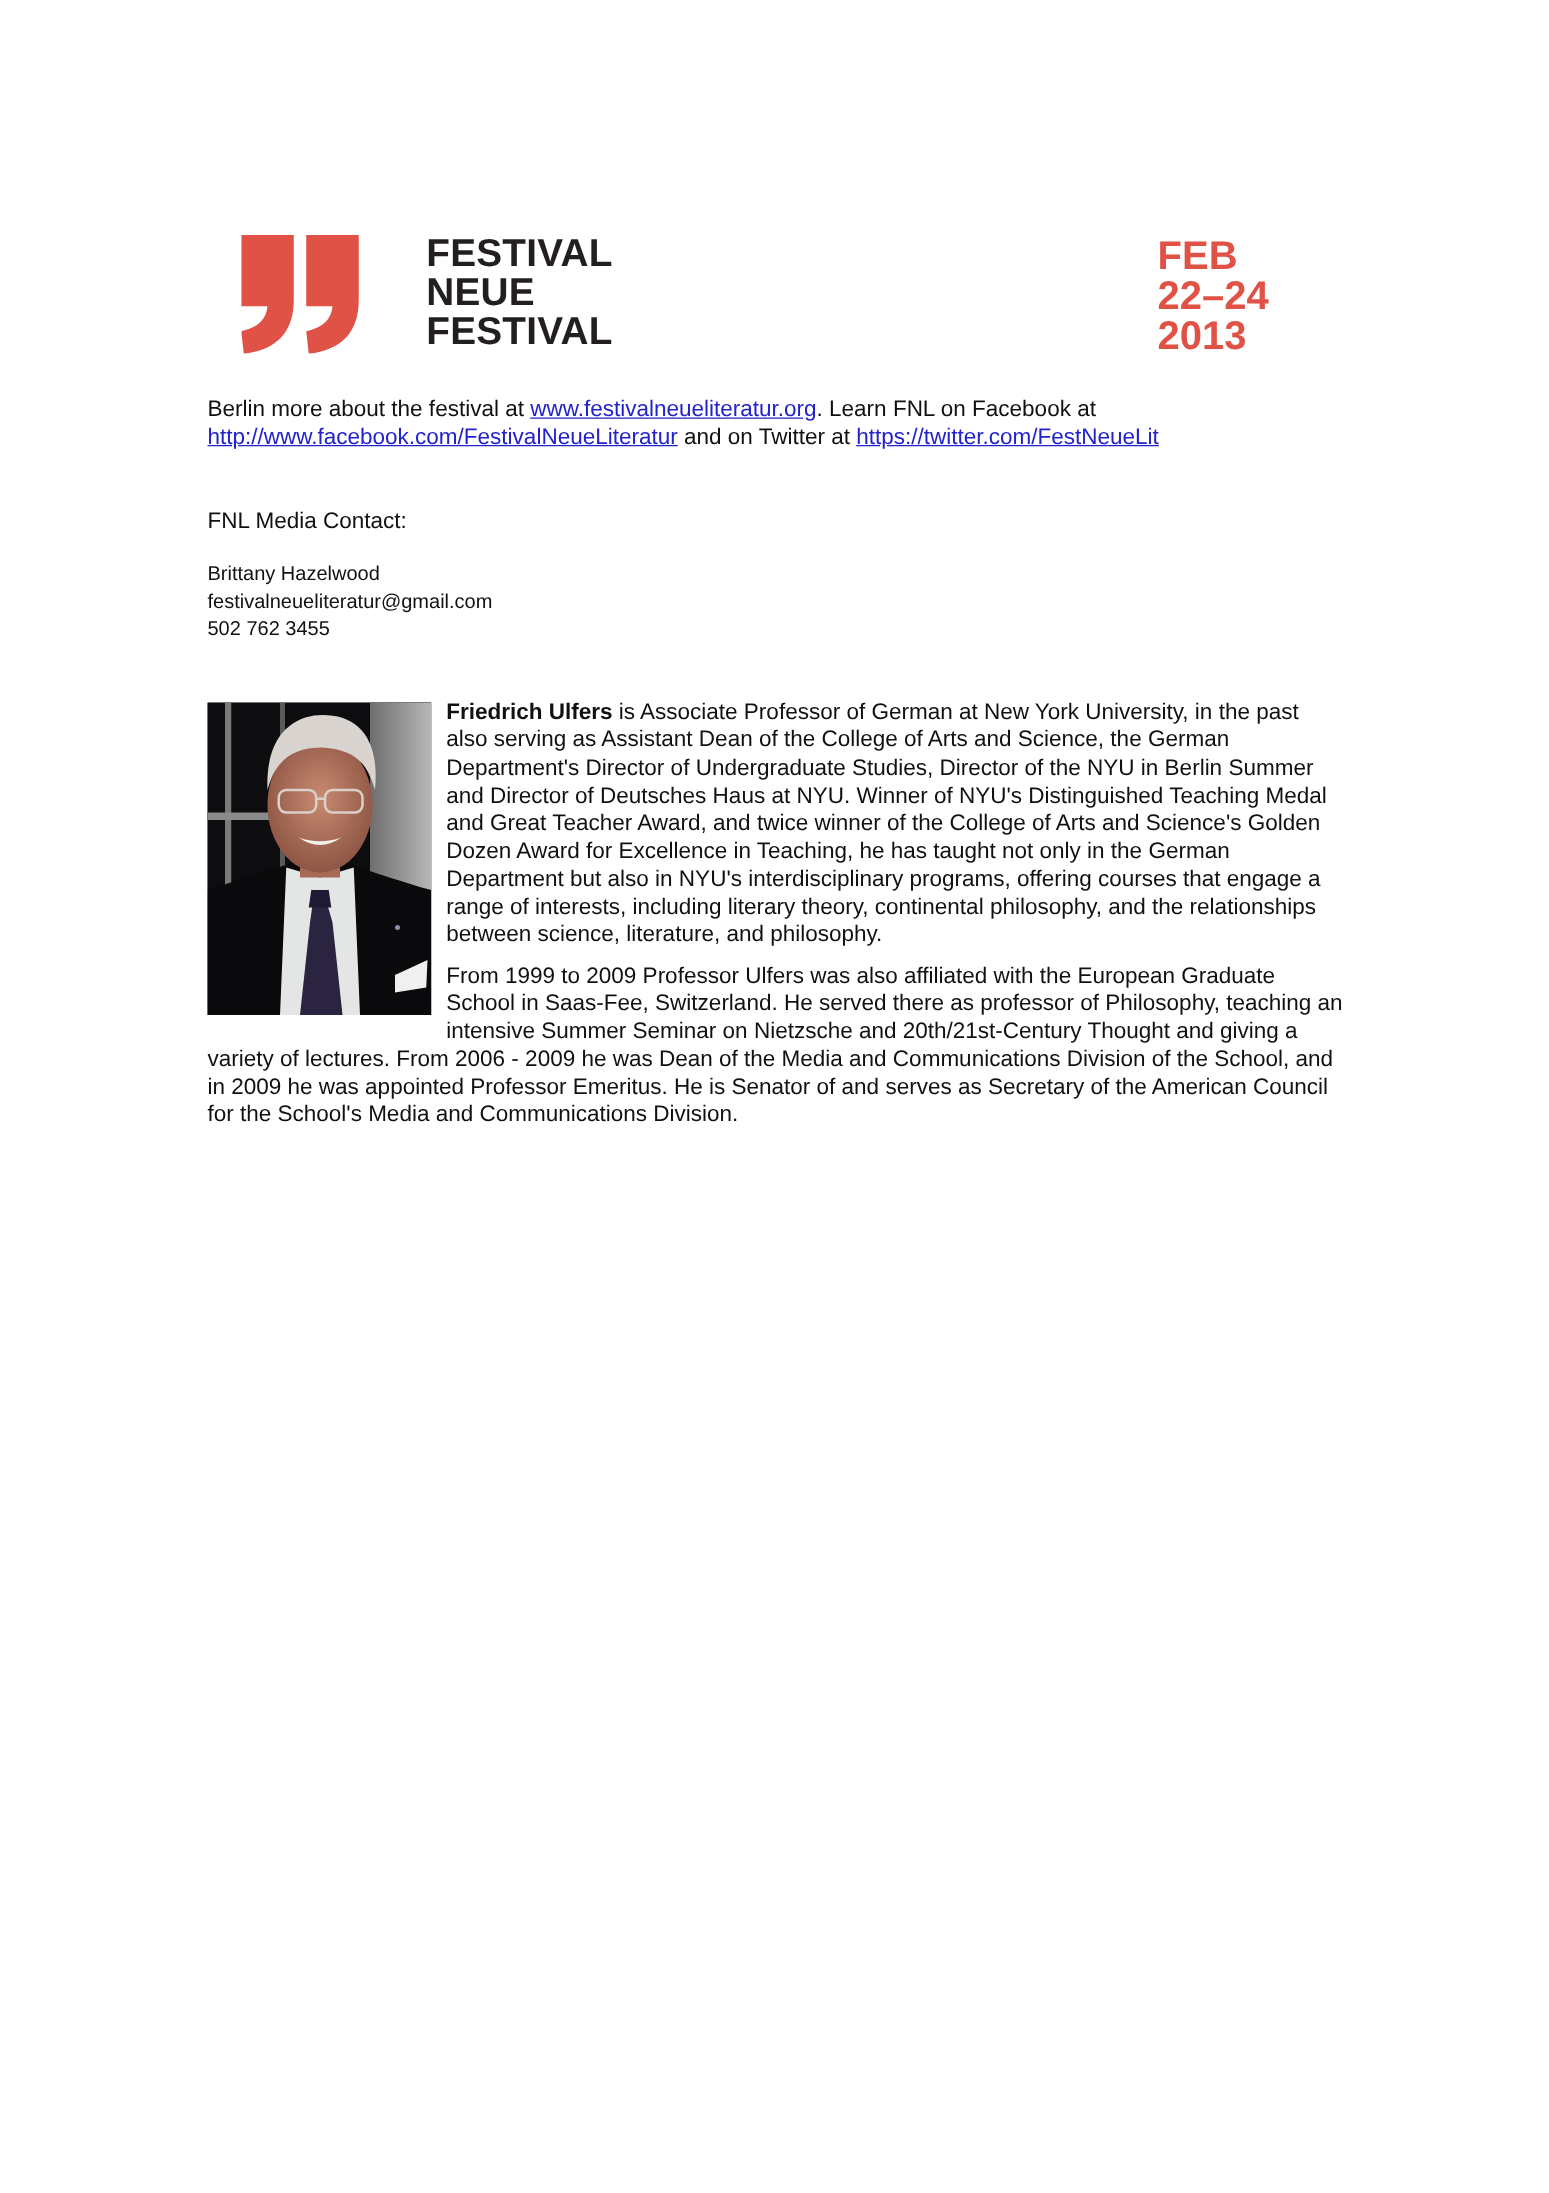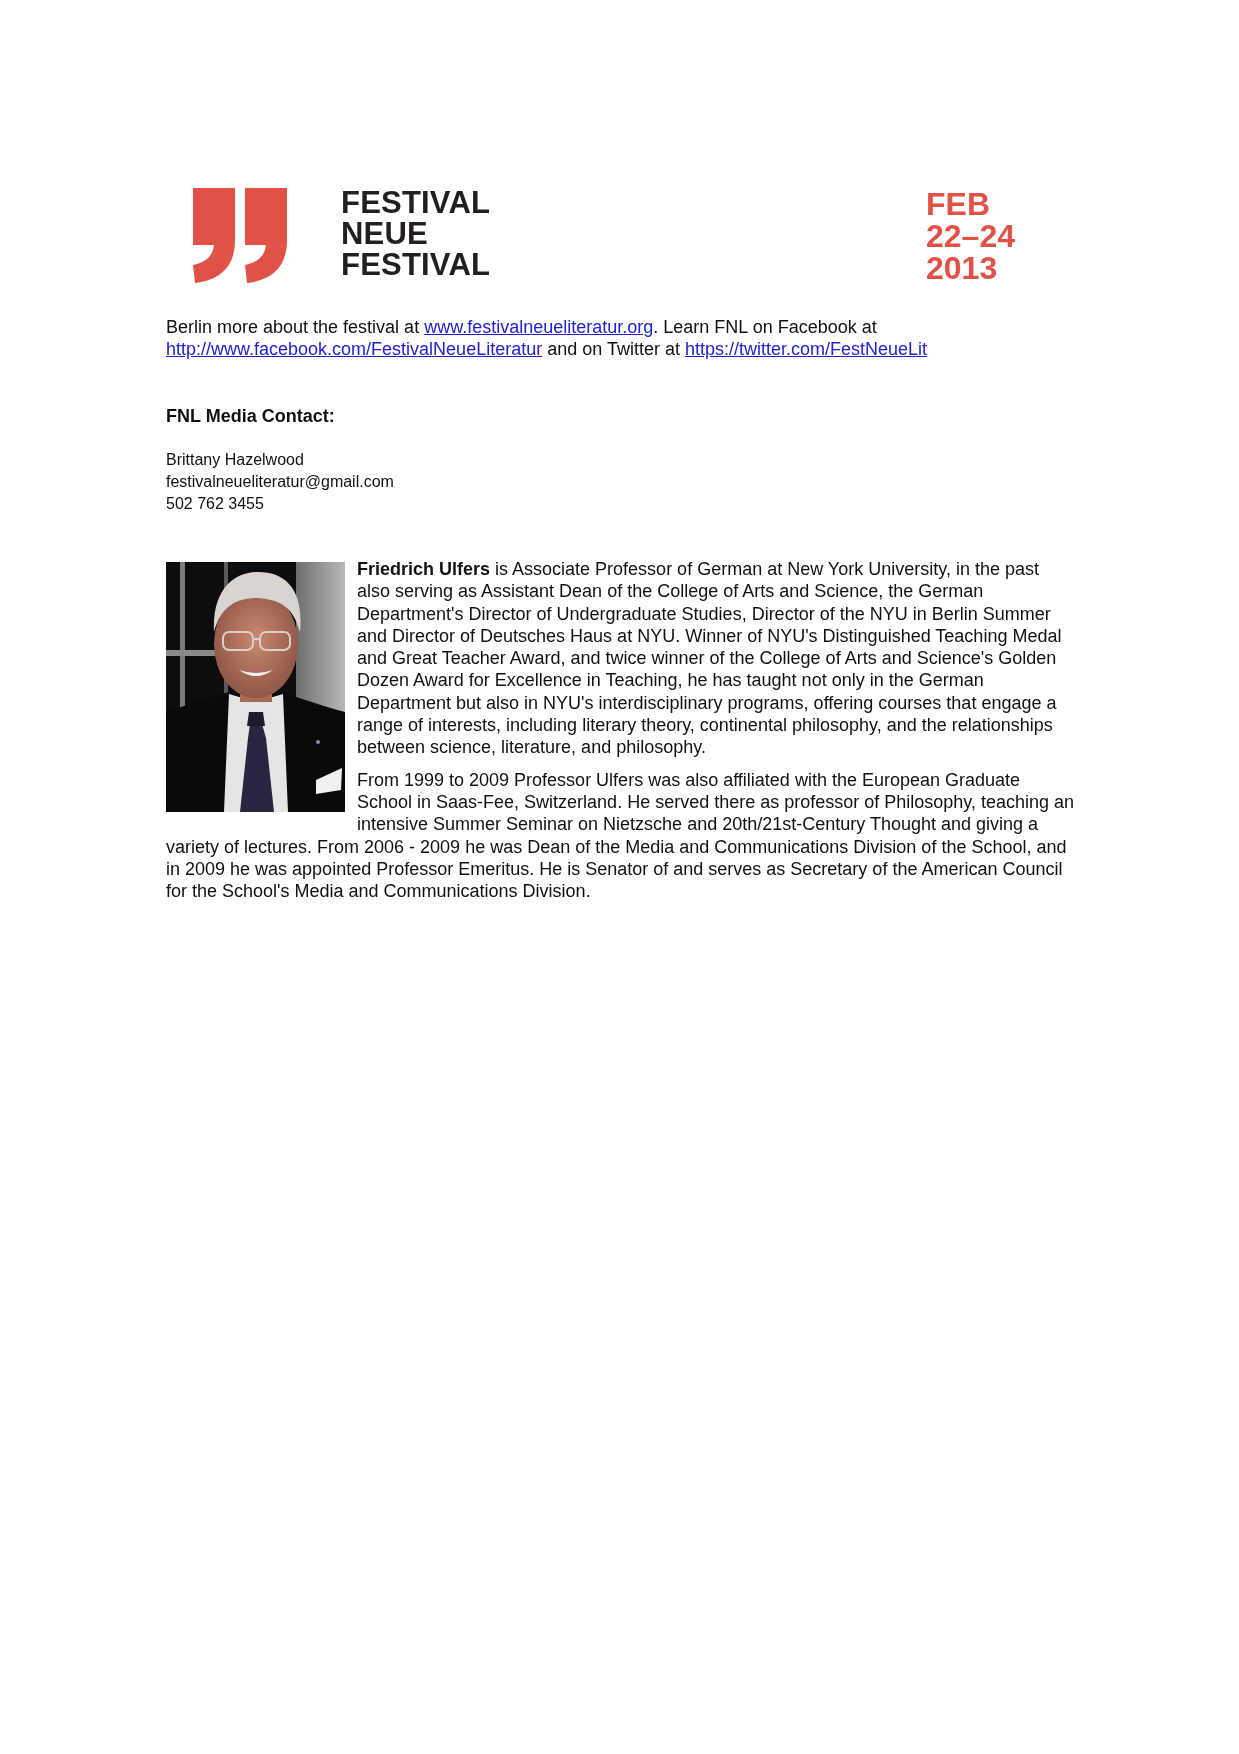--- a/index.html
+++ b/index.html
@@ -65,21 +65,21 @@
       color: #1a0dab;
       color: #2222cc;
       text-decoration: underline;
       text-align: right;
     }
     .contact-heading {
       position: absolute;
       left: 166px;
       top: 405px;
       font-size: 18px;
-      font-weight: bold;
+      font-weight: normal;
       line-height: 22px;
     }
     .contact-block {
       position: absolute;
       left: 166px;
       top: 449px;
       font-size: 16px;
       line-height: 22px;
     }
     .bio {

